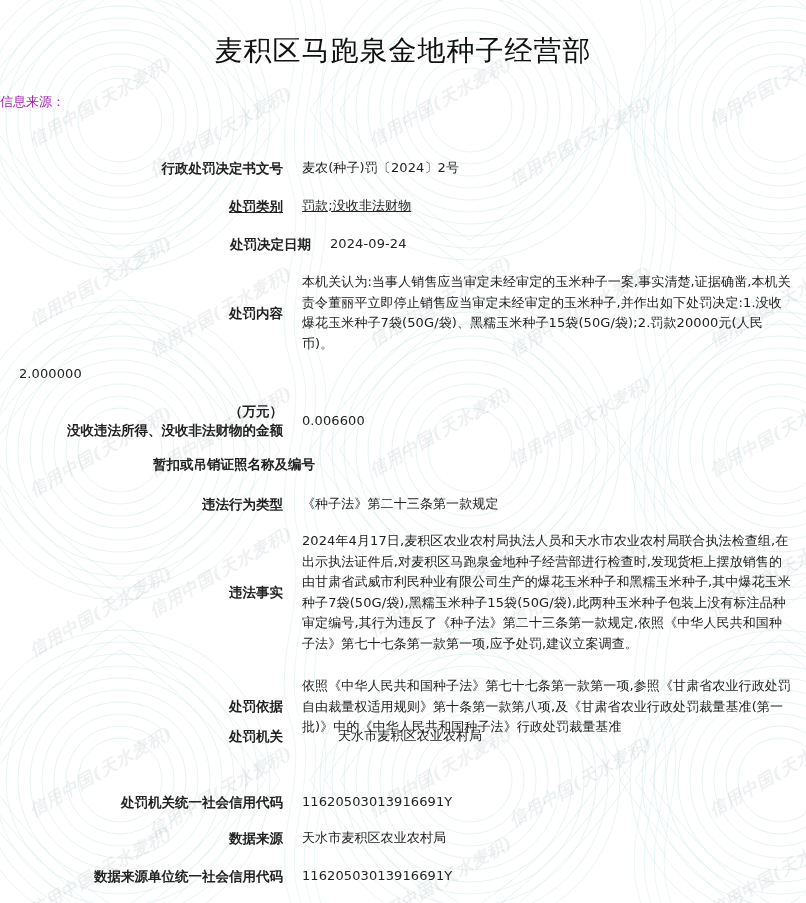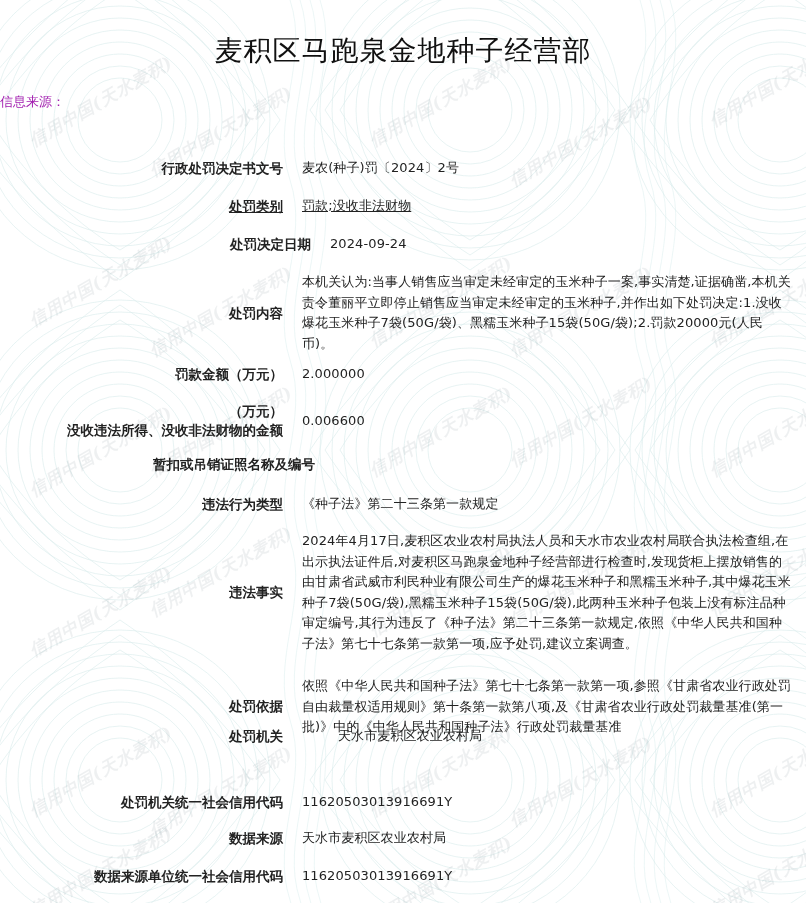--- a/index.html
+++ b/index.html
@@ -184,21 +184,20 @@
     <div class="label">处罚决定日期</div>
     <div class="value">2024-09-24</div>
   </div>
 
   <div class="row" style="top:272px;">
     <div class="label">处罚内容</div>
     <div class="value">本机关认为:当事人销售应当审定未经审定的玉米种子一案,事实清楚,证据确凿,本机关责令董丽平立即停止销售应当审定未经审定的玉米种子,并作出如下处罚决定:1.没收爆花玉米种子7袋(50G/袋)、黑糯玉米种子15袋(50G/袋);2.罚款20000元(人民币)。</div>
   </div>
 
   <div class="row" style="top:364px;">
-    <div class="label">罚款金额（万元）</div>
     <div class="value">2.000000</div>
   </div>
 
   <div class="row" style="top:402px;">
     <div class="label">
       <div>（万元）</div>
       <div>没收违法所得、没收非法财物的金额</div>
     </div>
     <div class="value">0.006600</div>
   </div>

